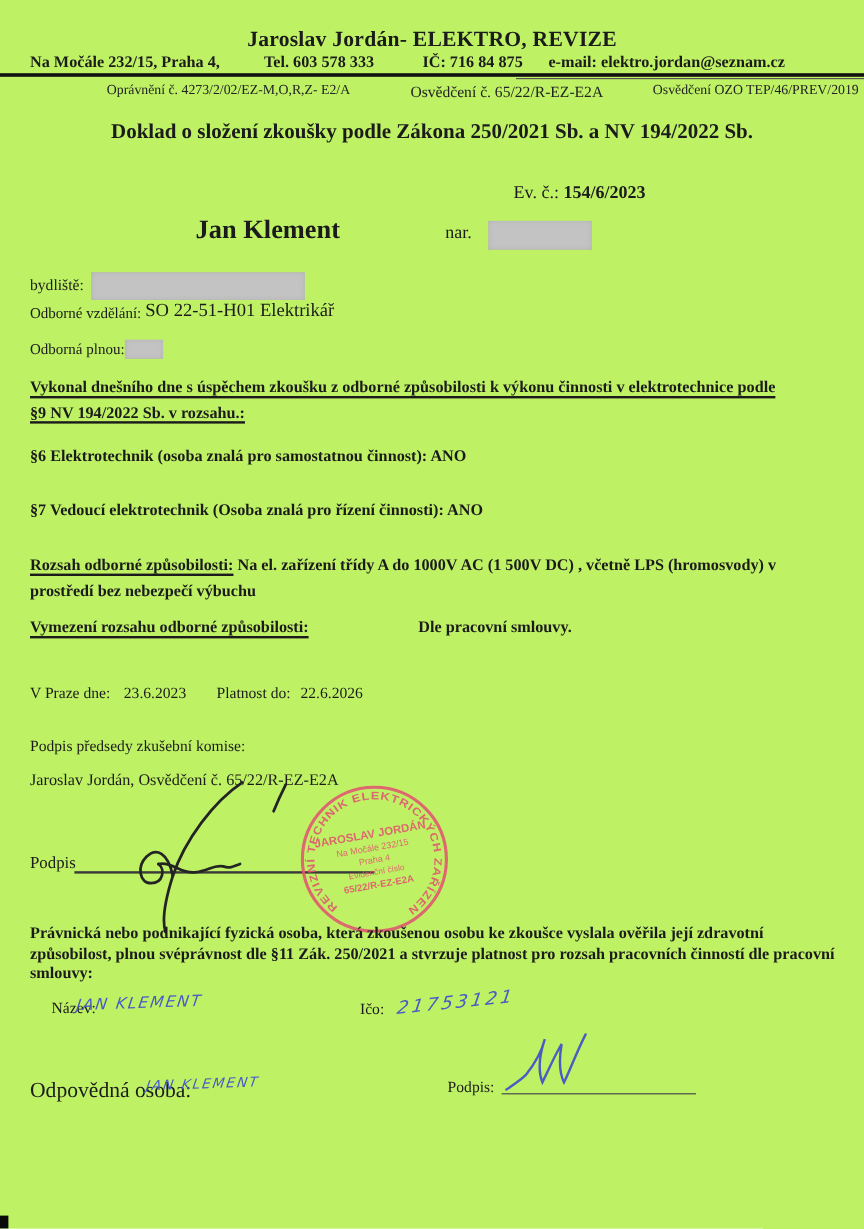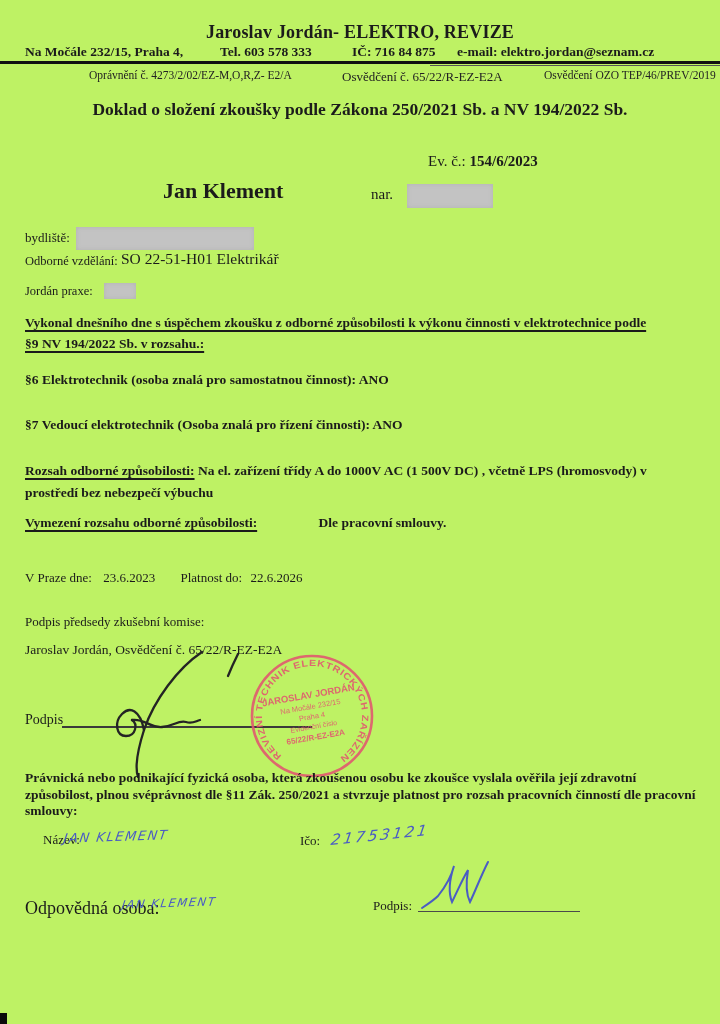--- a/index.html
+++ b/index.html
@@ -27,21 +27,21 @@
   .r-bydl{top:227px;left:76px;width:178px;height:23px;}
   .vzd-l{top:254px;left:25px;font-size:12.5px;}
   .vzd-v{top:250px;left:121px;font-size:15.5px;}
   .praxe{top:284px;left:25px;font-size:12.5px;}
   .r-praxe{top:283px;left:104px;width:32px;height:16px;}
   .statement{top:312px;left:25px;width:672px;font-size:13.5px;line-height:21px;white-space:normal;}
   .par6{top:372px;left:25px;font-size:13.5px;}
   .par7{top:417px;left:25px;font-size:13.5px;}
   .rozsah{top:460px;left:25px;width:672px;font-size:13.5px;line-height:22px;white-space:normal;}
   .vymezeni{top:515px;left:25px;font-size:13.5px;}
-  .vymezeni .val{margin-left:58px;}
+  .vymezeni .val{margin-left:88px;}
   .dates{top:570px;left:25px;font-size:13px;}
   .dates .gap1{margin-left:8px;} .dates .gap2{margin-left:22px;} .dates .gap3{margin-left:5px;}
   .committee{top:614px;left:25px;font-size:13px;}
   .chairman{top:642px;left:25px;font-size:13.5px;}
   .podpislbl{top:712px;left:25px;font-size:14px;}
   .sigline{top:726px;left:62px;width:250px;height:1.5px;background:#3a3a3a;}
   .sig-svg{top:648px;left:82px;}
   .stamp-svg{top:650px;left:246px;opacity:.88;}
   .legal{top:770px;left:25px;width:676px;font-size:13.5px;line-height:16.5px;white-space:normal;}
   .nazev-l{top:832px;left:43px;font-size:13px;}
@@ -80,21 +80,21 @@
   </div>
 
   <div class="abs name b">Jan Klement</div>
   <div class="abs narlbl">nar.</div>
   <div class="abs redact r-nar"></div>
   <div class="abs bydl">bydliště:</div>
   <div class="abs redact r-bydl"></div>
 
   <div class="abs vzd-l">Odborné vzdělání:</div>
   <div class="abs vzd-v">SO 22-51-H01 Elektrikář</div>
-  <div class="abs praxe">Jordán praxe:</div>
+  <div class="abs praxe">Odborná plnou:</div>
   <div class="abs redact r-praxe"></div>
 
   <div class="abs statement b">
     <span class="u">Vykonal dnešního dne s úspěchem zkoušku z odborné způsobilosti k výkonu činnosti v elektrotechnice podle</span><br>
     <span class="u">§9 NV 194/2022 Sb. v rozsahu.:</span>
   </div>
 
   <div class="abs par6 b">§6 Elektrotechnik (osoba znalá pro samostatnou činnost):  ANO</div>
   <div class="abs par7 b">§7 Vedoucí elektrotechnik (Osoba znalá pro řízení činnosti): ANO</div>
 

